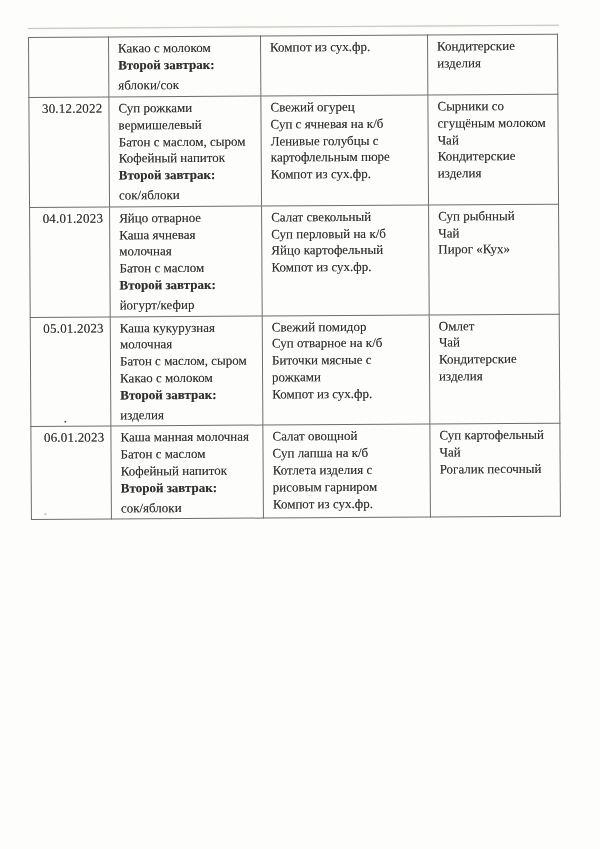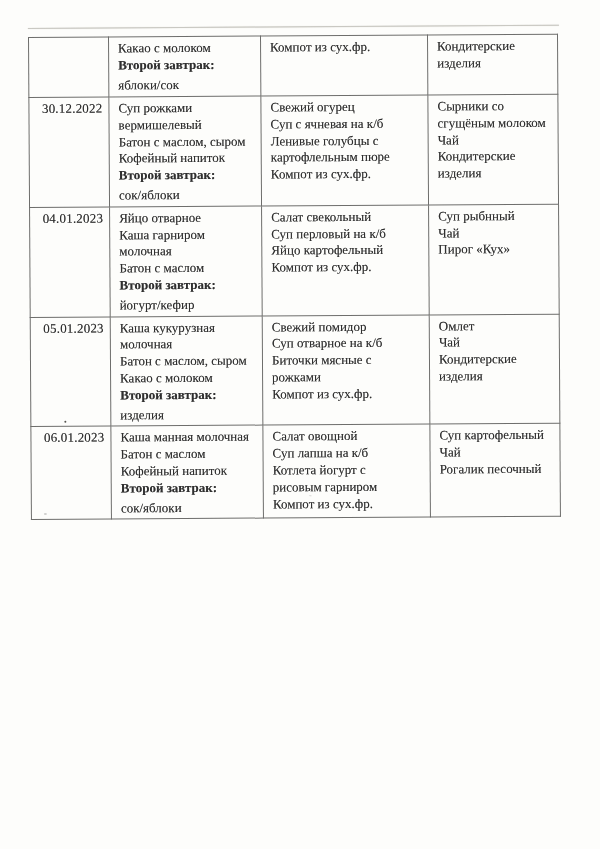--- a/index.html
+++ b/index.html
@@ -122,21 +122,21 @@
             <div class="line">сгущёным молоком</div>
             <div class="line">Чай</div>
             <div class="line">Кондитерские</div>
             <div class="line">изделия</div>
           </td>
         </tr>
         <tr class="r2">
           <td class="date-cell">04.01.2023</td>
           <td>
             <div class="line">Яйцо отварное</div>
-            <div class="line">Каша гарниром</div>
+            <div class="line">Каша ячневая</div>
             <div class="line">молочная</div>
             <div class="line">Батон с маслом</div>
             <div class="line bold">Второй завтрак:</div>
             <div class="line gap">йогурт/кефир</div>
           </td>
           <td>
             <div class="line">Салат свекольный</div>
             <div class="line">Суп перловый на к/б</div>
             <div class="line">Яйцо картофельный</div>
             <div class="line">Компот из сух.фр.</div>
@@ -176,21 +176,21 @@
           <td>
             <div class="line">Каша манная молочная</div>
             <div class="line">Батон с маслом</div>
             <div class="line">Кофейный напиток</div>
             <div class="line bold">Второй завтрак:</div>
             <div class="line gap">сок/яблоки</div>
           </td>
           <td>
             <div class="line">Салат овощной</div>
             <div class="line">Суп лапша на к/б</div>
-            <div class="line">Котлета йогурт с</div>
+            <div class="line">Котлета изделия с</div>
             <div class="line">рисовым гарниром</div>
             <div class="line">Компот из сух.фр.</div>
           </td>
           <td>
             <div class="line">Суп картофельный</div>
             <div class="line">Чай</div>
             <div class="line">Рогалик песочный</div>
           </td>
         </tr>
       </tbody>

